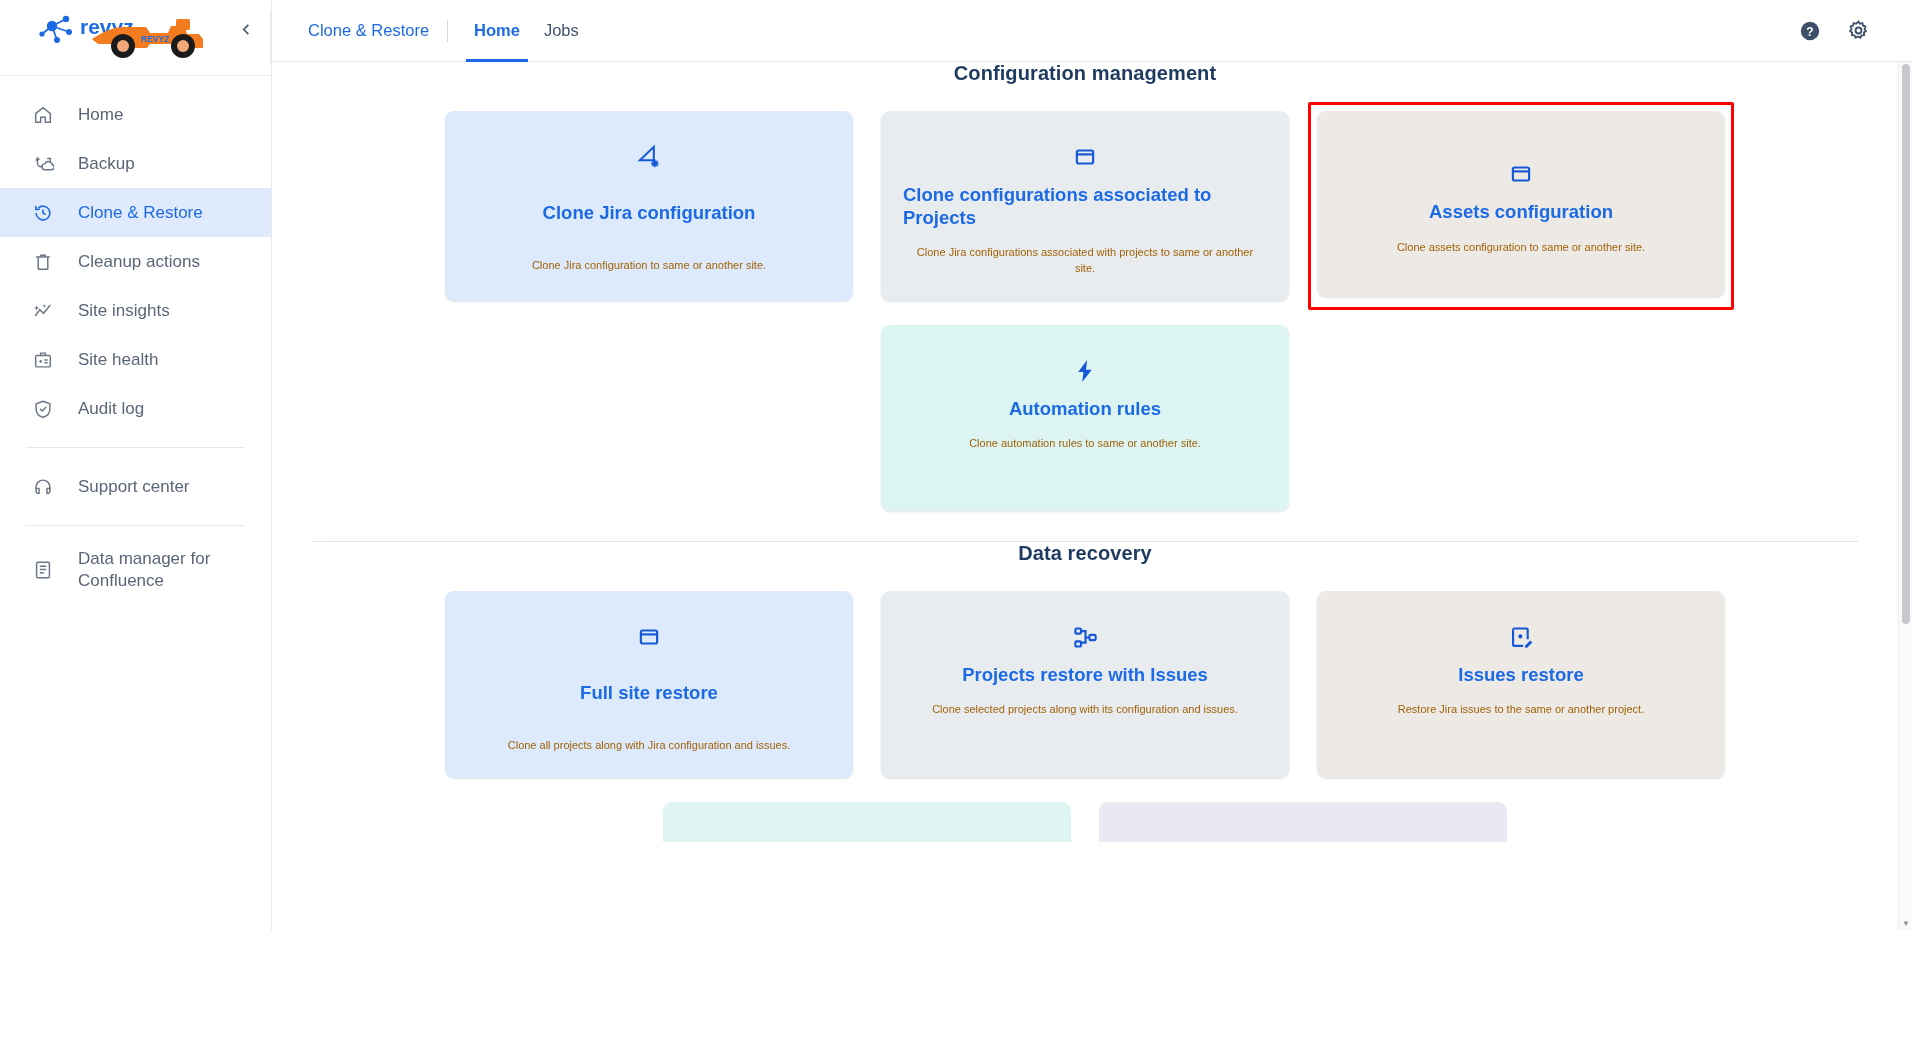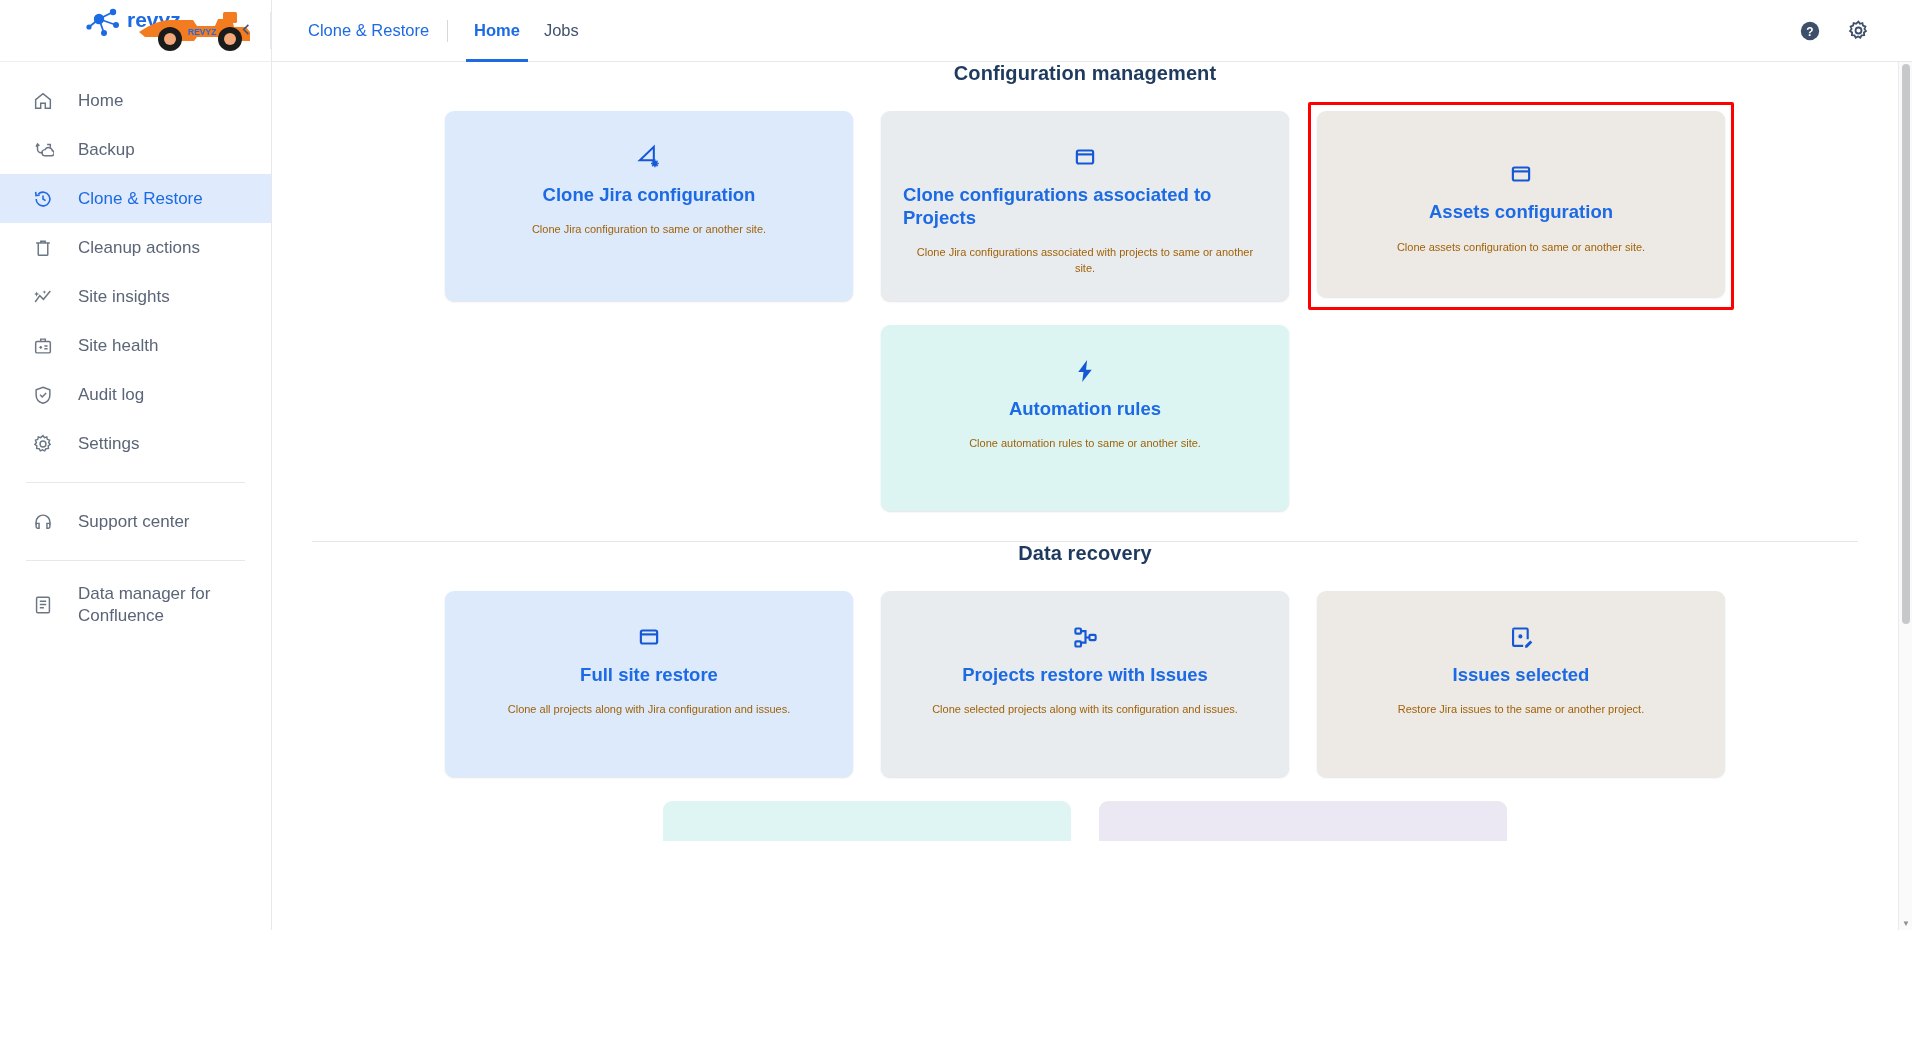--- a/index.html
+++ b/index.html
@@ -23,26 +23,25 @@
   }
 
   
   #sidebar {
     position: absolute; left: 0; top: 0;
     width: 272px; height: 930px;
     background: #ffffff;
     border-right: 1px solid #e6e8eb;
   }
   .logo-row {
-    height: 62px;
+    height: 76px;
     display: flex; align-items: center;
     padding: 0 6px 0 28px;
     border-bottom: 1px solid #eceef0;
     position: relative;
-    justify-content: flex-end;
   }
   .logo-wrap { position: relative; width: 190px; height: 50px; }
   .collapse-btn {
     position: absolute; right: 12px; top: 16px;
     width: 26px; height: 26px;
     display: flex; align-items: center; justify-content: center;
     color: #42526e; cursor: pointer;
   }
   .sidebar-divider-v {
     position: absolute; right: 0; top: 12px; bottom: 12px;
@@ -163,21 +162,21 @@
     margin-bottom: 16px;
   }
   .card .card-desc {
     color: #a16207;
     font-size: 11px;
     line-height: 1.45;
     max-width: 352px;
   }
   .card.wide-title .card-title { text-align: left; width: 100%; }
 
-  .c-blue   { background: #ddeafb; }
+  .c-blue   { background: #ddeafb; gap: 18px; }
   .c-gray   { background: #e9ecef; }
   .c-beige  { background: #edeae6; }
   .c-cyan   { background: #dcf5f3; }
   .c-mint   { background: #dff5f4; }
   .c-lav    { background: #ebe7f3; }
 
   .hl-wrap {
     position: relative;
     border: 3px solid #ff0000;
     border-radius: 2px;
@@ -344,29 +343,20 @@
         <div class="nav-item">
           <span class="nav-ico">
             <svg width="22" height="22" viewBox="0 0 24 24" fill="none" stroke="currentColor" stroke-width="1.6">
               <path d="M12 3.5 L19.5 6.3 v5.6 c0 4.5 -3.2 7.8 -7.5 9.1 c-4.3 -1.3 -7.5 -4.6 -7.5 -9.1 V6.3 z"></path>
               <path d="M8.8 11.8 L11.2 14.2 L15.4 9.8"></path>
             </svg>
           </span>
           <span class="nav-label">Audit log</span>
         </div>
 
-        <div class="nav-item">
-          <span class="nav-ico">
-            <svg width="22" height="22" viewBox="0 0 24 24" fill="none" stroke="currentColor" stroke-width="1.6">
-              <circle cx="12" cy="12" r="3.2"></circle>
-              <path d="M12 2.8 l1.5 2.2 2.6 -.7 .6 2.6 2.5 1 -1 2.5 1.6 2.1 -2.1 1.6 .2 2.7 -2.7 .3 -1.3 2.4 -2.4 -1.2 -2.4 1.2 -1.3 -2.4 -2.7 -.3 .2 -2.7 -2.1 -1.6 1.6 -2.1 -1 -2.5 2.5 -1 .6 -2.6 2.6 .7 z"></path>
-            </svg>
-          </span>
-          <span class="nav-label">Settings</span>
-        </div>
 
         <div class="nav-sep"></div>
 
         <div class="nav-item">
           <span class="nav-ico">
             <svg width="22" height="22" viewBox="0 0 24 24" fill="none" stroke="currentColor" stroke-width="1.6">
               <path d="M4.5 15 v-3 a7.5 7.5 0 0 1 15 0 v3"></path>
               <path d="M4.5 13.5 h3.2 v5.2 H6 a1.5 1.5 0 0 1 -1.5 -1.5 z"></path>
               <path d="M19.5 13.5 h-3.2 v5.2 H18 a1.5 1.5 0 0 0 1.5 -1.5 z"></path>
             </svg>
@@ -502,21 +492,21 @@
 
           <div class="card c-beige">
             <span class="card-ico">
               <svg width="27" height="27" viewBox="0 0 24 24" fill="none" stroke="currentColor" stroke-width="1.9">
                 <path d="M4.5 5 a1 1 0 0 1 1 -1 h11 a1 1 0 0 1 1 1 v8.5"></path>
                 <path d="M4.5 5 v13.5 a1 1 0 0 0 1 1 h8"></path>
                 <circle cx="11" cy="11" r="1.8" fill="currentColor" stroke="none"></circle>
                 <path d="M19.8 14.6 l1.8 1.8 l-4.6 4.6 h-1.8 v-1.8 z" fill="currentColor" stroke="none"></path>
               </svg>
             </span>
-            <div class="card-title">Issues selected</div>
+            <div class="card-title">Issues restore</div>
             <div class="card-desc">Restore Jira issues to the same or another project.</div>
           </div>
 
         </div>
 
         <div class="stub-row">
           <div class="stub c-mint"></div>
           <div class="stub c-lav"></div>
         </div>
 

